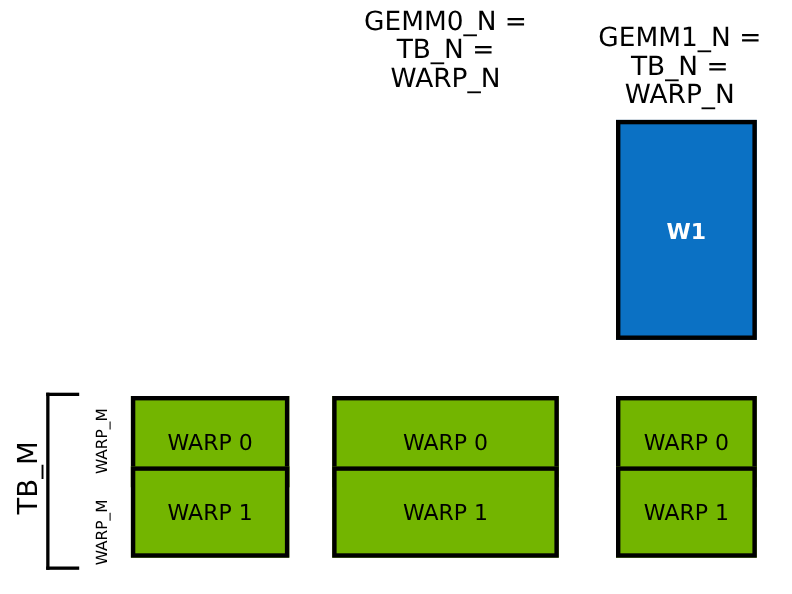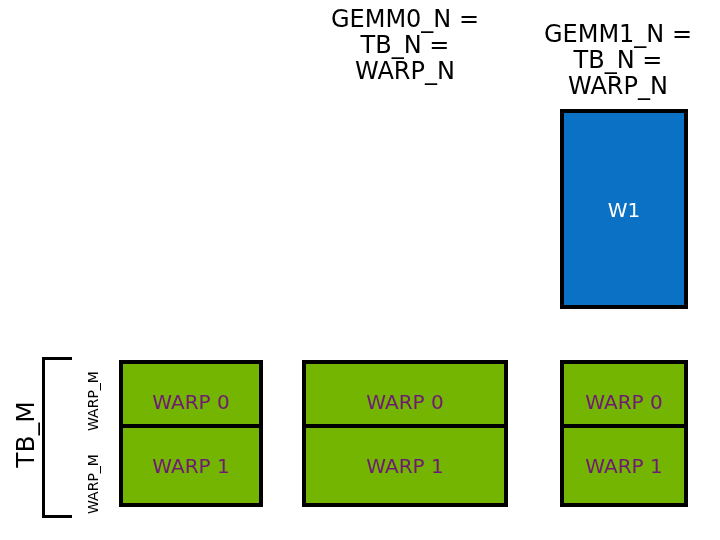--- a/index.html
+++ b/index.html
@@ -46,20 +46,21 @@
   .box {
     position: absolute;
     box-sizing: border-box;
     border: 4px solid #000000;
     display: flex;
     align-items: center;
     justify-content: center;
     color: #ffffff;
     font-size: 20px;
     font-family: "DejaVu Sans", sans-serif;
+    font-weight: bold;
   }
   .box-blue {
     background: #0B71C4;
   }
 
   
   #box-w0 {
     left: 302px;
     top: 172px;
     width: 206px;
@@ -88,21 +89,21 @@
     position: absolute;
     left: 0;
     width: 100%;
     height: 83px;
     box-sizing: border-box;
     border: 4px solid #000000;
     background: #73B500;
     display: flex;
     align-items: center;
     justify-content: center;
-    color: #701a75;
+    color: #000000;
     font-size: 20px;
     font-family: "DejaVu Sans", sans-serif;
   }
   .green-cell.row-0 { top: 0px; }
   .green-cell.row-1 { top: 64px; }
 
   
   #tb-m-label {
     position: absolute;
     left: -35px;

